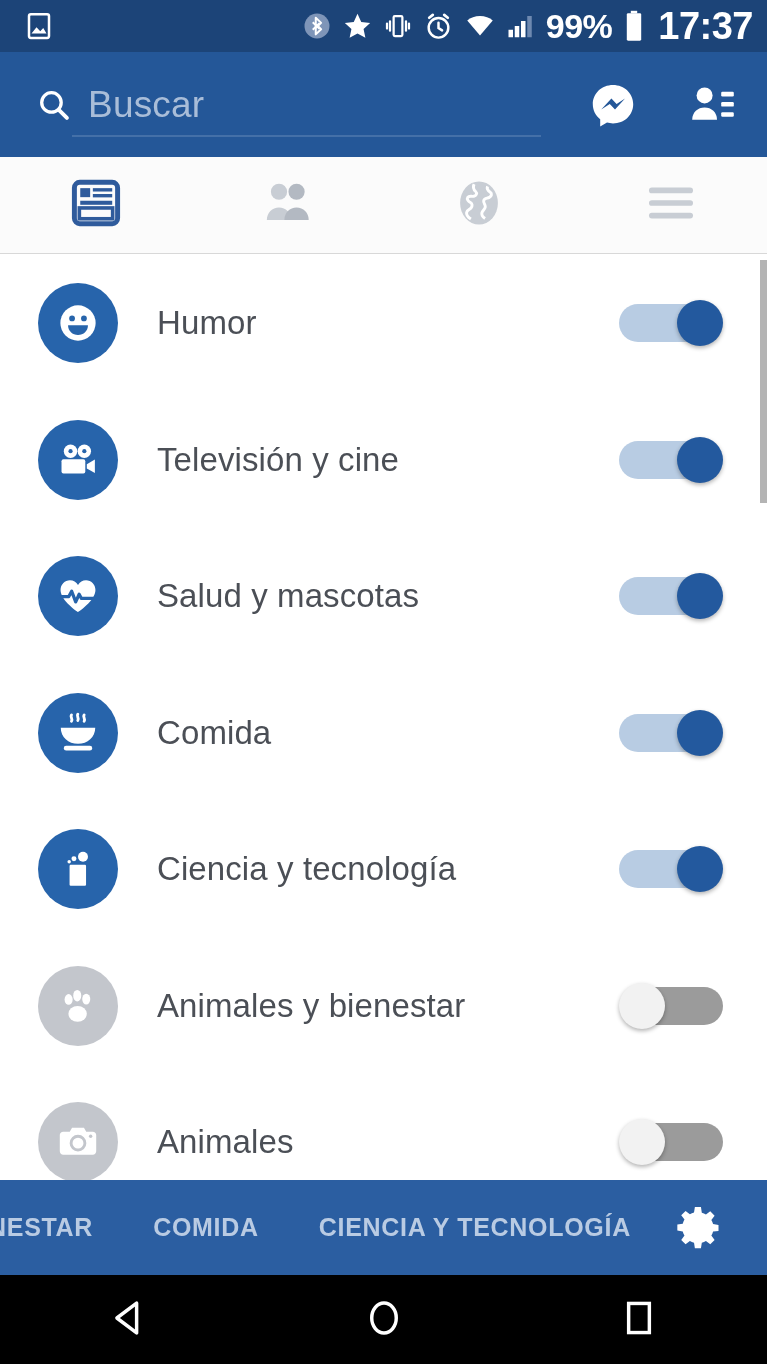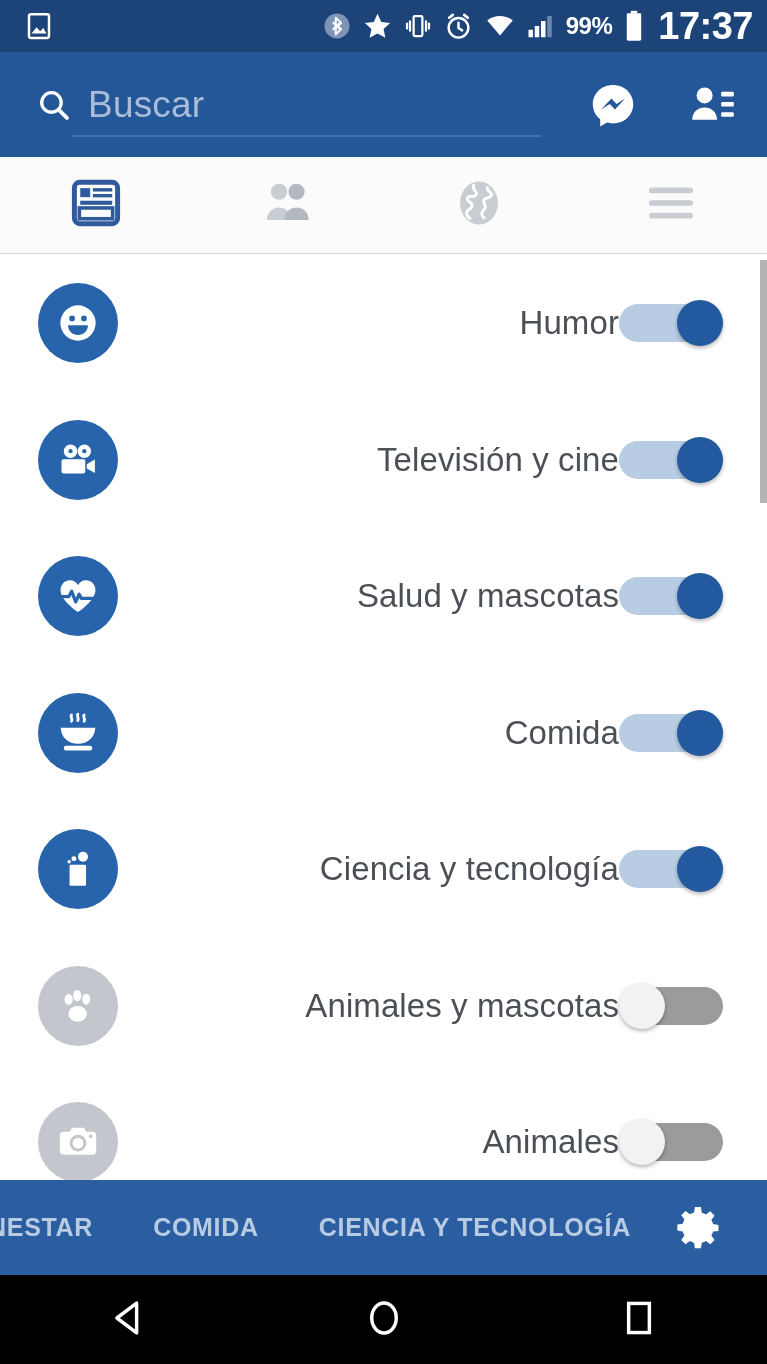--- a/index.html
+++ b/index.html
@@ -33,21 +33,21 @@
   .status-left { display: flex; align-items: center; }
   .status-right {
     margin-left: auto;
     display: flex;
     align-items: center;
     gap: 10px;
   }
   .status-icon { display: flex; align-items: center; justify-content: center; }
   .status-battery-text {
     color: #ffffff;
-    font-size: 24px;
+    font-size: 34px;
     font-weight: bold;
     letter-spacing: -0.5px;
   }
   .status-clock {
     color: #ffffff;
     font-size: 38px;
     font-weight: bold;
     letter-spacing: -0.5px;
     margin-left: 2px;
   }
@@ -121,21 +121,20 @@
     height: 925px;
     background: #ffffff;
     overflow: hidden;
   }
   .list-row {
     position: relative;
     display: flex;
     align-items: center;
     height: 136.5px;
     padding: 0 38px;
-    text-align: right;
   }
   .row-icon {
     width: 80px;
     height: 80px;
     border-radius: 50%;
     display: flex;
     align-items: center;
     justify-content: center;
     flex: none;
   }
@@ -455,21 +454,21 @@
 
     <div class="list-row">
       <span class="row-icon off">
         <svg width="46" height="46" viewBox="0 0 24 24">
           <ellipse cx="7.1" cy="8.6" rx="2.1" ry="2.8" fill="#fff"></ellipse>
           <ellipse cx="11.6" cy="6.6" rx="2.1" ry="3.0" fill="#fff"></ellipse>
           <ellipse cx="16.3" cy="8.4" rx="2.1" ry="2.8" fill="#fff"></ellipse>
           <ellipse cx="11.8" cy="16.1" rx="4.8" ry="4.1" fill="#fff"></ellipse>
         </svg>
       </span>
-      <span class="row-label">Animales y mascotas</span>
+      <span class="row-label">Animales y bienestar</span>
       <span class="toggle off">
         <span class="toggle-track"></span>
         <span class="toggle-thumb"></span>
       </span>
     </div>
 
     <div class="list-row">
       <span class="row-icon off">
         <svg width="46" height="46" viewBox="0 0 24 24">
           <path d="M8.9 4.6h6.2l1.2 2h3.4c1 0 1.8.8 1.8 1.8v8.4c0 1-.8 1.8-1.8 1.8H4.3c-1 0-1.8-.8-1.8-1.8V8.4c0-1 .8-1.8 1.8-1.8h3.4z" fill="#fff"></path>

